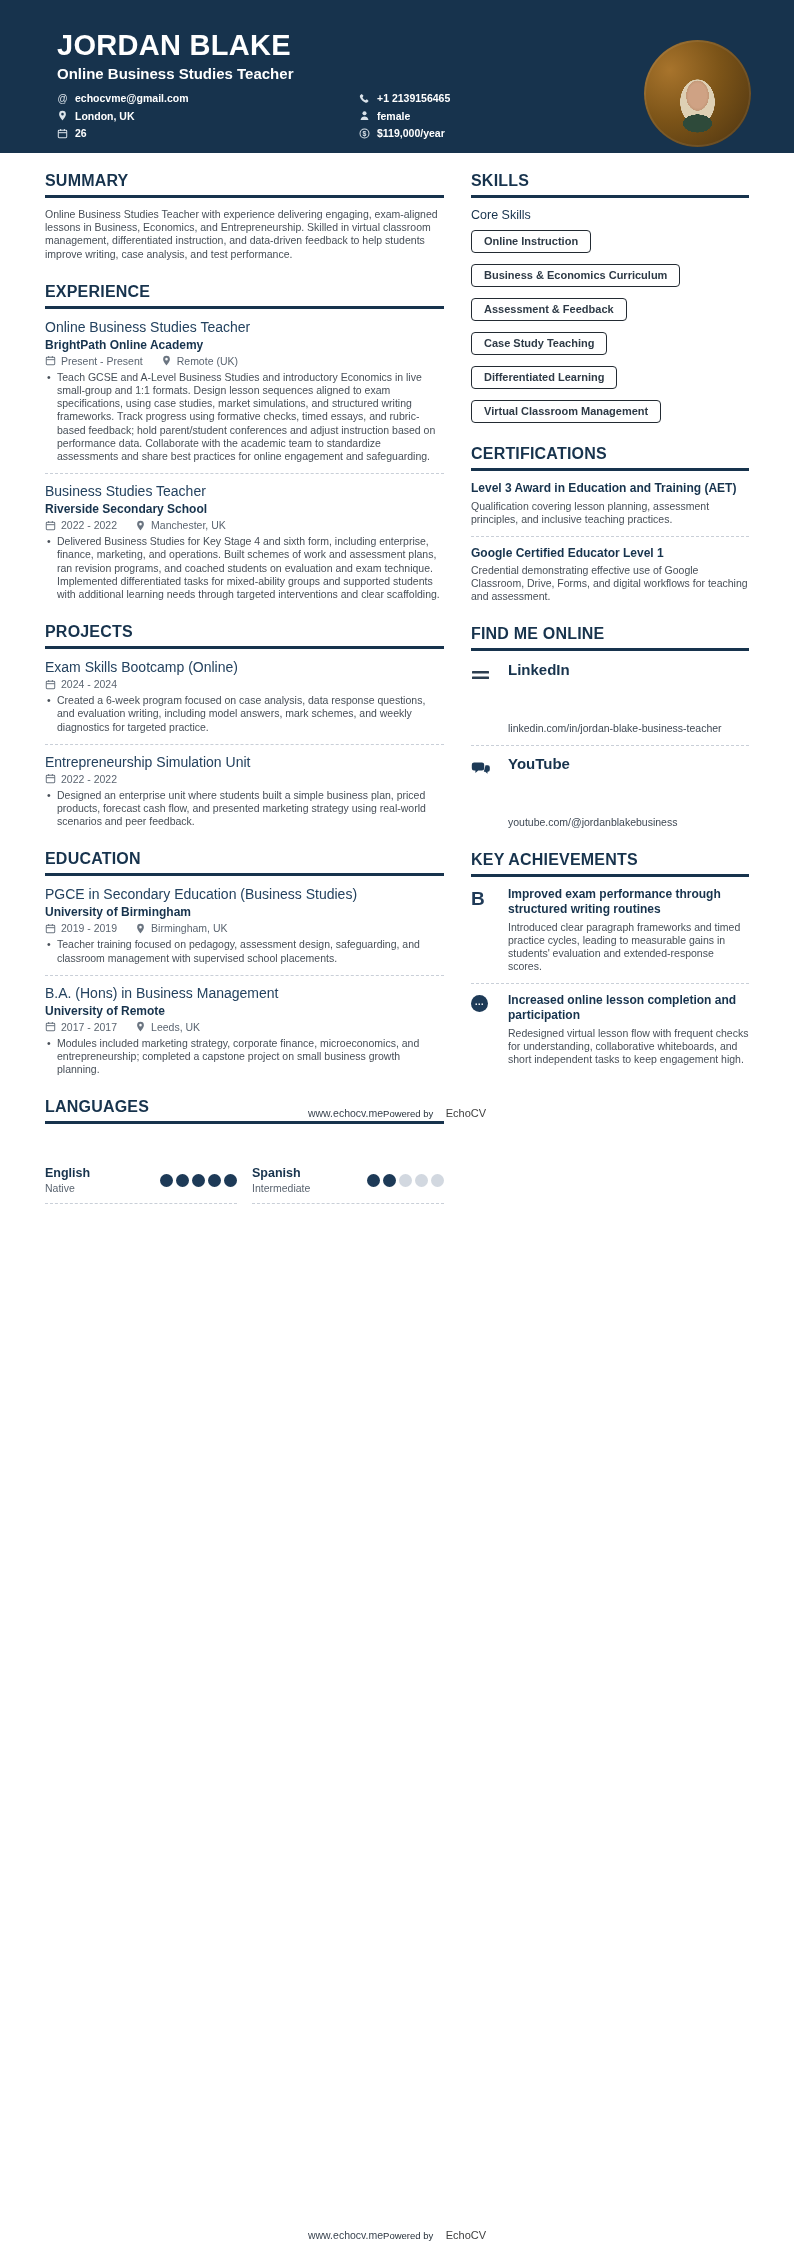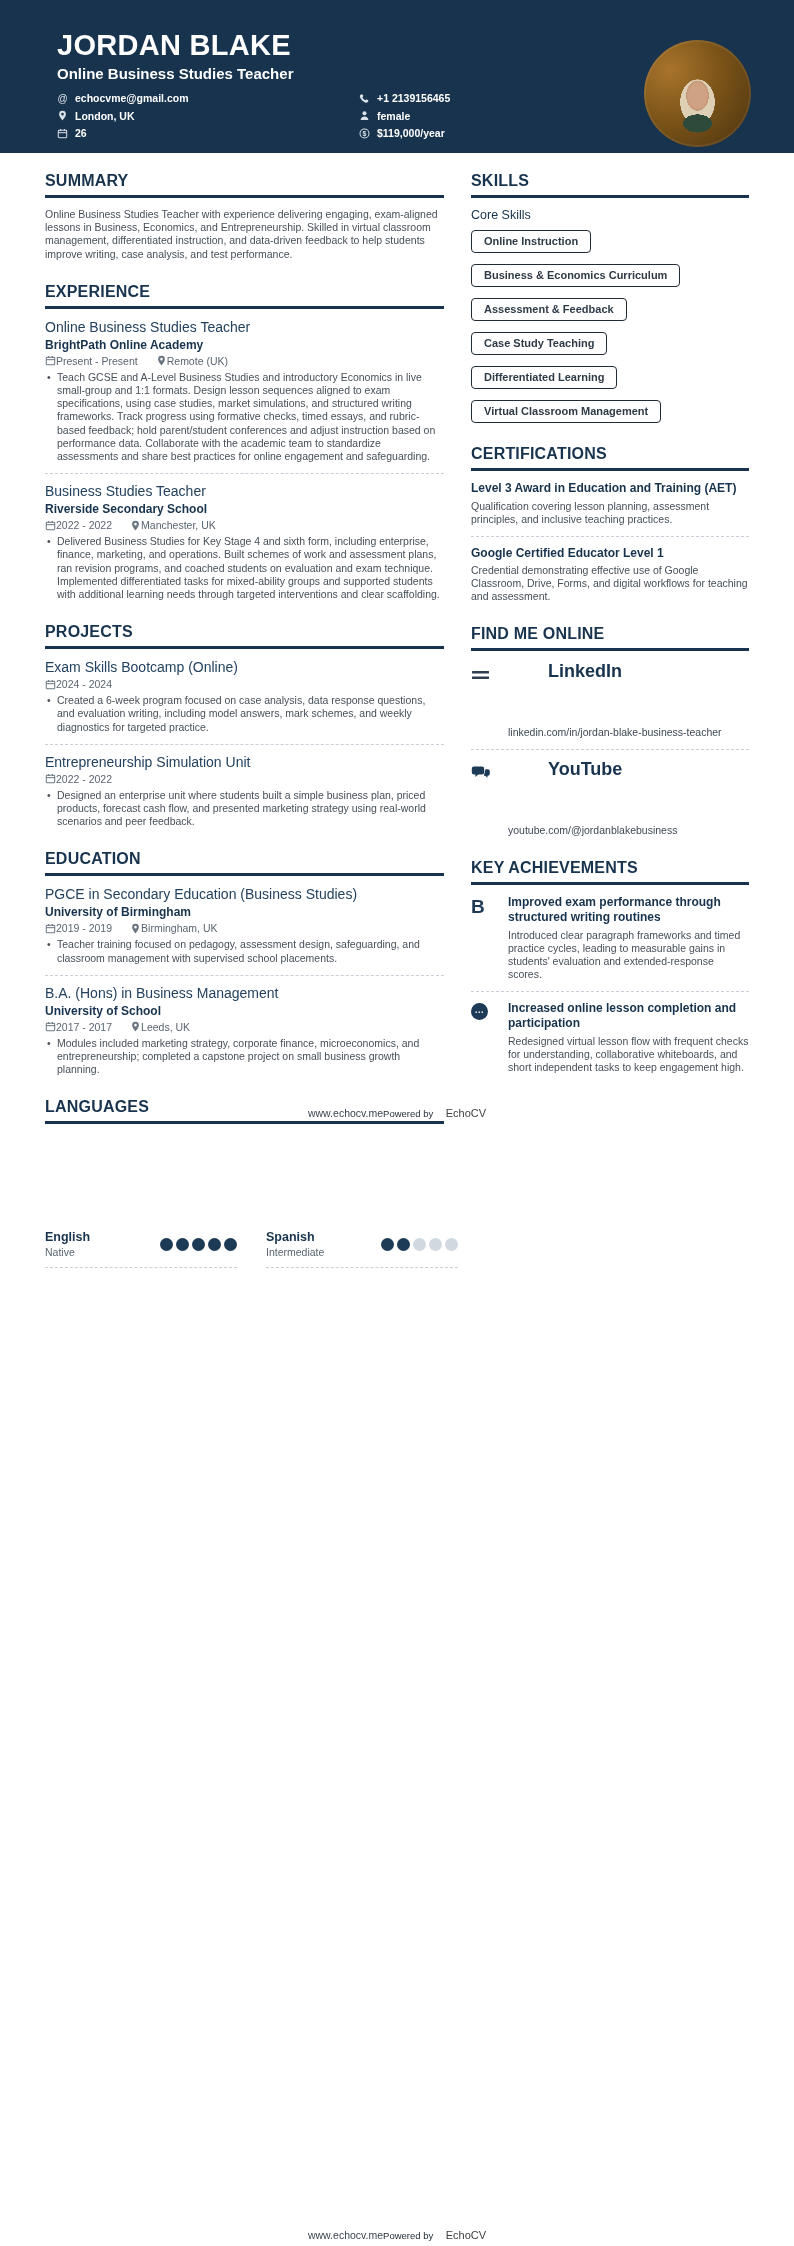--- a/index.html
+++ b/index.html
@@ -43,21 +43,21 @@
   .section-heading {
     font-size:16px; font-weight:800; color:#17334d; letter-spacing:0.2px;
     border-bottom:3px solid #17334d; padding-bottom:5px; margin-bottom:10px;
   }
   .body-text { font-size:10.5px; line-height:13.2px; color:#474f58; }
 
   .entry { margin-bottom:2px; }
   .entry-title { font-size:14px; font-weight:500; color:#24425f; margin-bottom:3px; }
   .entry-org { font-size:12px; font-weight:700; color:#17334d; margin-bottom:3px; }
   .meta-row { display:flex; align-items:center; gap:18px; font-size:10.5px; color:#5b6571; margin-bottom:4px; }
-  .meta-item { display:flex; align-items:center; }
+  .meta-item { display:flex; align-items:center; gap:5px; }
   .meta-item .micon { width:11px; height:11px; color:#6b7581; flex:0 0 11px; }
   ul.bullets { list-style:none; }
   ul.bullets li {
     position:relative; padding-left:12px;
     font-size:10.5px; line-height:13.2px; color:#474f58;
   }
   ul.bullets li::before { content:"•"; position:absolute; left:2px; top:0; color:#474f58; }
   .dashed-divider { border-top:1px dashed #c9cfd8; margin:10px 0 9px 0; }
 
   
@@ -65,38 +65,38 @@
   .tag {
     width:fit-content; border:1.5px solid #232b33; border-radius:4px;
     padding:4px 12px 5px 12px; font-size:11px; font-weight:700; color:#2e3a46;
     margin-bottom:11px;
   }
   .cert-title { font-size:12px; font-weight:700; color:#17334d; line-height:14.5px; margin-bottom:4px; }
   .cert-desc { font-size:10.5px; line-height:13px; color:#474f58; }
 
   .profile-row { display:flex; gap:17px; margin-bottom:2px; }
   .profile-icon { flex:0 0 20px; padding-top:3px; color:#2c3e50; }
-  .profile-name { font-size:18px; font-weight:700; color:#17334d; margin-bottom:4px;margin-left:40px; }
+  .profile-name { font-size:15px; font-weight:700; color:#17334d; margin-bottom:4px; }
   .profile-url { font-size:10.5px; line-height:13px; color:#3e4854; word-break:break-all;margin-top:44px; }
 
   .ach-row { display:flex; gap:16px; margin-bottom:2px; }
   .ach-icon-wrap { flex:0 0 21px; padding-top:2px; }
   .ach-icon-b { font-size:19px; font-weight:700; color:#1f3document:hidden;a57; color:#1f3a57; line-height:1; }
   .ach-icon-circle {
     width:17px; height:17px; border-radius:50%; background:#1d3a57; color:#fff;
     display:flex; align-items:center; justify-content:center;
     font-size:9px; font-weight:700; letter-spacing:0.5px; padding-bottom:4px;
   }
   .ach-title { font-size:12px; font-weight:700; color:#17334d; line-height:14.5px; margin-bottom:5px; }
   .ach-desc { font-size:10.5px; line-height:13px; color:#474f58; }
 
   
   .languages-grid {
-    position:absolute; top:1230px; left:45px; width:399px;
-    display:grid; grid-template-columns:192px 192px; column-gap:29px;
+    position:absolute; top:1166px; left:45px; width:399px;
+    display:grid; grid-template-columns:192px 192px; column-gap:15px;
   }
   .lang-item {
     display:flex; align-items:center; justify-content:space-between;
     border-bottom:1px dashed #c9cfd8; padding-bottom:9px;
   }
   .lang-name { font-size:12.5px; font-weight:700; color:#17334d; }
   .lang-level { font-size:10.5px; color:#5a6470; margin-top:2px; }
   .dots { display:flex; gap:3px; }
   .dot { width:13px; height:13px; border-radius:50%; background:#d2d8e0; }
   .dot.filled { background:#1d3a57; }
@@ -308,21 +308,21 @@
           </div>
           <ul class="bullets">
             <li>Teacher training focused on pedagogy, assessment design, safeguarding, and classroom management with supervised school placements.</li>
           </ul>
         </div>
 
         <div class="dashed-divider"></div>
 
         <div class="entry">
           <div class="entry-title">B.A. (Hons) in Business Management</div>
-          <div class="entry-org">University of School</div>
+          <div class="entry-org">University of Remote</div>
           <div class="meta-row">
             <span class="meta-item">
               <span class="micon"><svg width="11" height="11" viewBox="0 0 12 12">
                     <rect x="1.4" y="2.4" width="9.2" height="8.2" rx="1" fill="none" stroke="currentColor" stroke-width="1.1"></rect>
                     <line x1="4" y1="1" x2="4" y2="3.4" stroke="currentColor" stroke-width="1.1"></line>
                     <line x1="8" y1="1" x2="8" y2="3.4" stroke="currentColor" stroke-width="1.1"></line>
                     <line x1="1.4" y1="5.1" x2="10.6" y2="5.1" stroke="currentColor" stroke-width="1.1"></line>
                   </svg></span>
               <span>2017 - 2017</span>
             </span>

